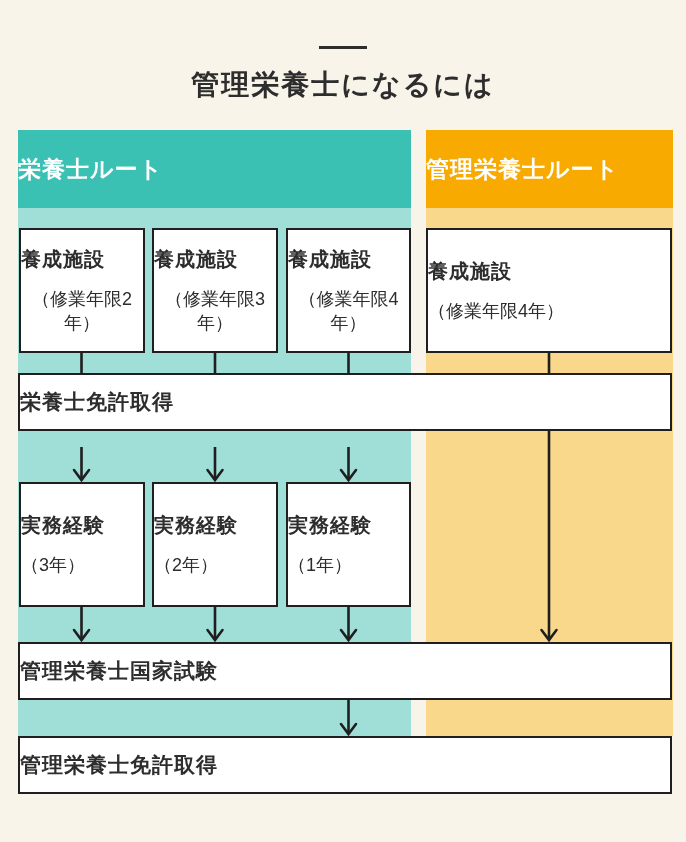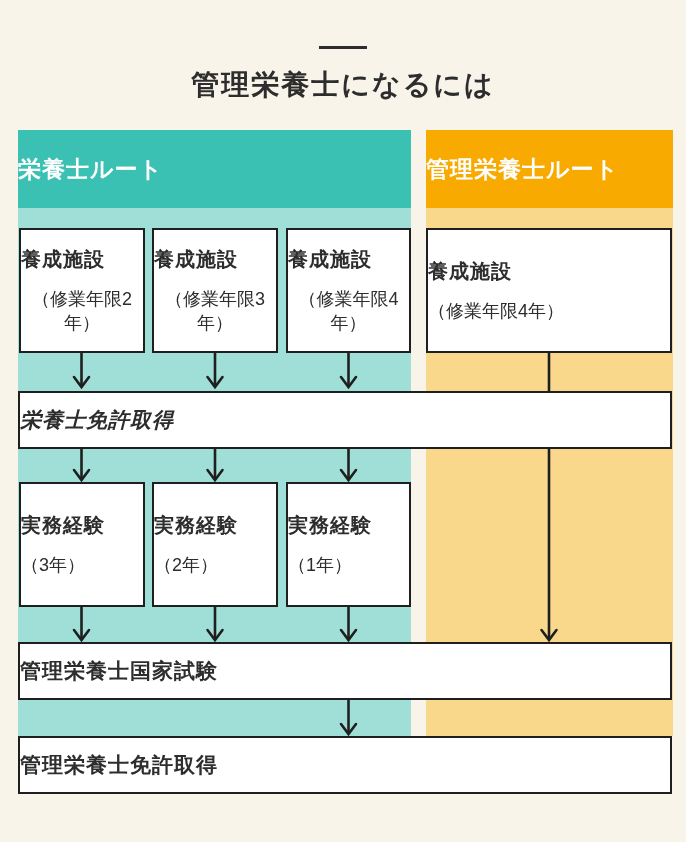--- a/index.html
+++ b/index.html
@@ -38,21 +38,21 @@
     display:flex;flex-direction:column;align-items:flex-start;justify-content:center;
     text-align:center;
   }
   .box .bt{font-size:20px;font-weight:bold;letter-spacing:1px;line-height:1.2;}
   .box .bs{font-size:18px;font-weight:500;margin-top:16px;letter-spacing:0;}
   .r1a{left:19px;top:228px;width:126px;height:125px;}
   .r1b{left:152px;top:228px;width:126px;height:125px;}
   .r1c{left:286px;top:228px;width:125px;height:125px;}
   .r1d{left:426px;top:228px;width:246px;height:125px;}
   .wide{left:18px;width:654px;height:58px;}
-  .lic1{top:391px;font-style:italic;}
+  .lic1{top:373px;}
   .r2a{left:19px;top:482px;width:126px;height:125px;}
   .r2b{left:152px;top:482px;width:126px;height:125px;}
   .r2c{left:286px;top:482px;width:125px;height:125px;}
   .exam{top:642px;}
   .lic2{top:736px;}
   .wide .bt{font-size:21px;}
   .arrow-stroke{stroke:#1f1f1f;stroke-width:2.6;fill:none;}
   .arrow-head{stroke:#1f1f1f;stroke-width:2.6;fill:none;stroke-linecap:round;stroke-linejoin:miter;}
 </style>
 </head>

